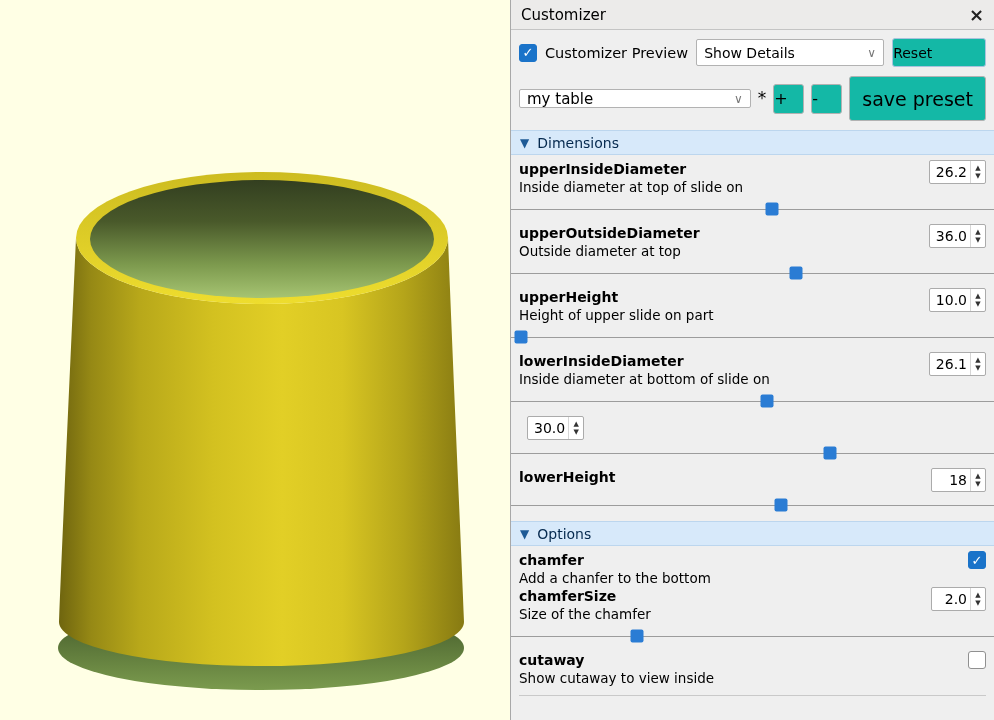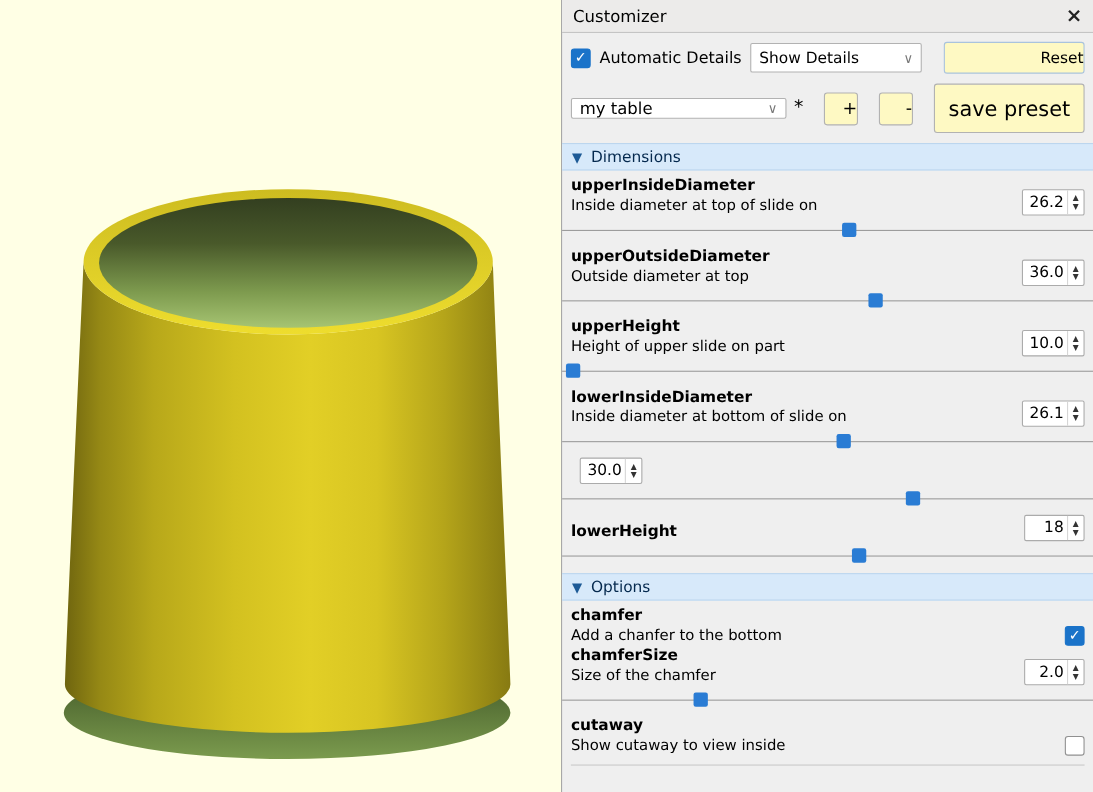--- a/index.html
+++ b/index.html
@@ -52,25 +52,25 @@
   .cb.checked .mark { display: block; }
   .cb-label { font-size: 14.5px; white-space: nowrap; }
 
   .combo {
     background: #fff; border: 1px solid #b2b2b2; border-radius: 2px;
     display: flex; align-items: center;
     padding: 0 7px; height: 27px; font-size: 14px;
     white-space: nowrap;
   }
   .combo .chev { margin-left: auto; color: #777; font-size: 12px; padding-left: 10px; }
-  .combo.details { width: 156px; }
+  .combo.details { width: 188px; }
   .btn {
-    background: #fef9c3; border: 1px solid #a9c3dd; border-radius: 3px;
-    display: flex; align-items: center; justify-content: flex-end;
-    font-size: 14px; cursor: default; margin-left: 12px;
+    background: #14b8a6; border: 1px solid #a9c3dd; border-radius: 3px;
+    display: flex; align-items: center; justify-content: flex-start;
+    font-size: 14px; cursor: default;
   }
   .reset-btn { flex: 1; height: 29px; }
 
   .preset-row {
     display: flex; align-items: center; gap: 7px;
     padding: 4px 8px 9px 8px; flex: none;
   }
   .combo.preset { flex: 1; height: 19px; font-size: 15px; }
   .star { font-size: 17px; line-height: 1; }
   .sq-btn { width: 31px; height: 30px; border-color: #b2b2b2; font-size: 16px; }
@@ -80,21 +80,21 @@
     height: 25px; flex: none;
     background: #d7e9fa;
     border-top: 1px solid #bcd6ee; border-bottom: 1px solid #bcd6ee;
     display: flex; align-items: center; gap: 8px;
     padding: 0 0 0 9px;
     color: #05294e; font-size: 14px;
   }
   .section-header .tri { color: #1d5a96; font-size: 12px; line-height: 1; }
 
   .param { padding: 5px 8px 0 8px; }
-  .param-head { display: flex; align-items: flex-end; }
+  .param-head { display: flex; align-items: flex-start; }
   .param-text { flex: 1; min-width: 0; }
   .param-name { font-weight: bold; font-size: 14px; line-height: 18px; }
   .param-desc { font-size: 13.5px; line-height: 18px; }
 
   .spinbox {
     display: flex; align-items: stretch;
     background: #fff; border: 1px solid #ababab; border-radius: 2px;
     height: 24px; margin-left: 8px; flex: none;
   }
   .spin-val {
@@ -162,21 +162,21 @@
 
   <div class="titlebar">
     <span class="title">Customizer</span>
     <span class="close-btn">×</span>
   </div>
 
   <div class="toolbar">
     <span class="cb checked">
       <span class="mark">✓</span>
     </span>
-    <span class="cb-label">Automatic Details</span>
+    <span class="cb-label">Customizer Preview</span>
     <div class="combo details">
       <span>Show Details</span>
       <span class="chev">∨</span>
     </div>
     <div class="btn reset-btn">
       <span>Reset</span>
     </div>
   </div>
 
   <div class="preset-row">

